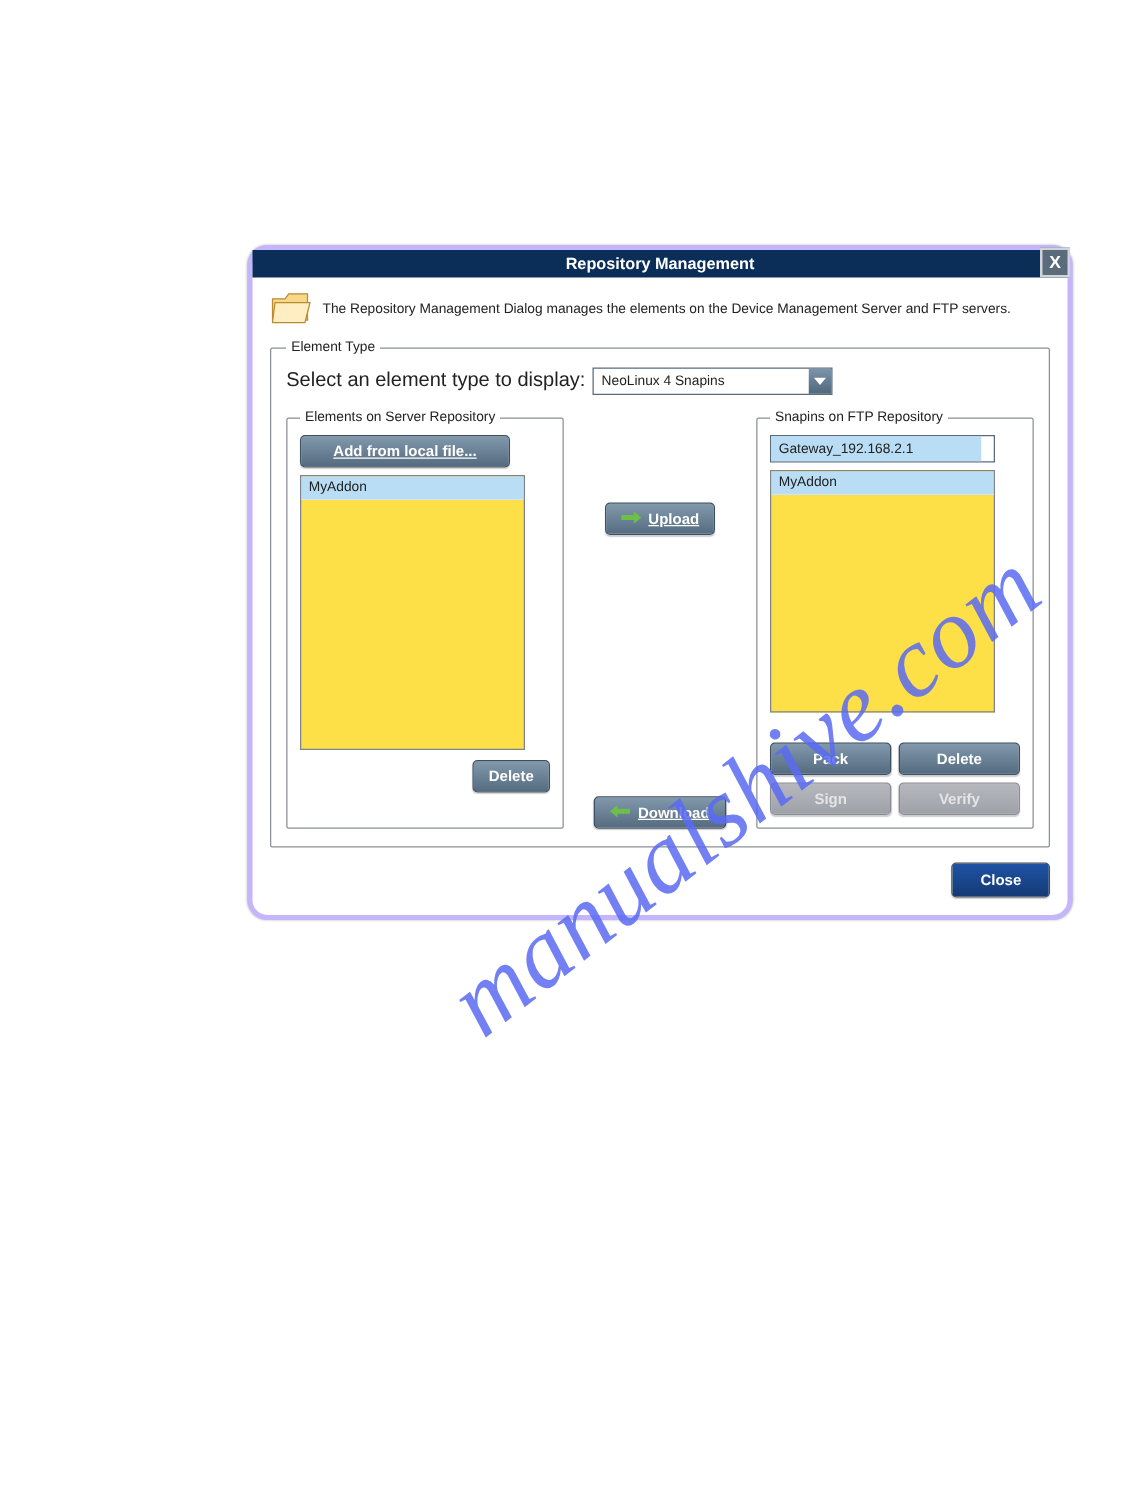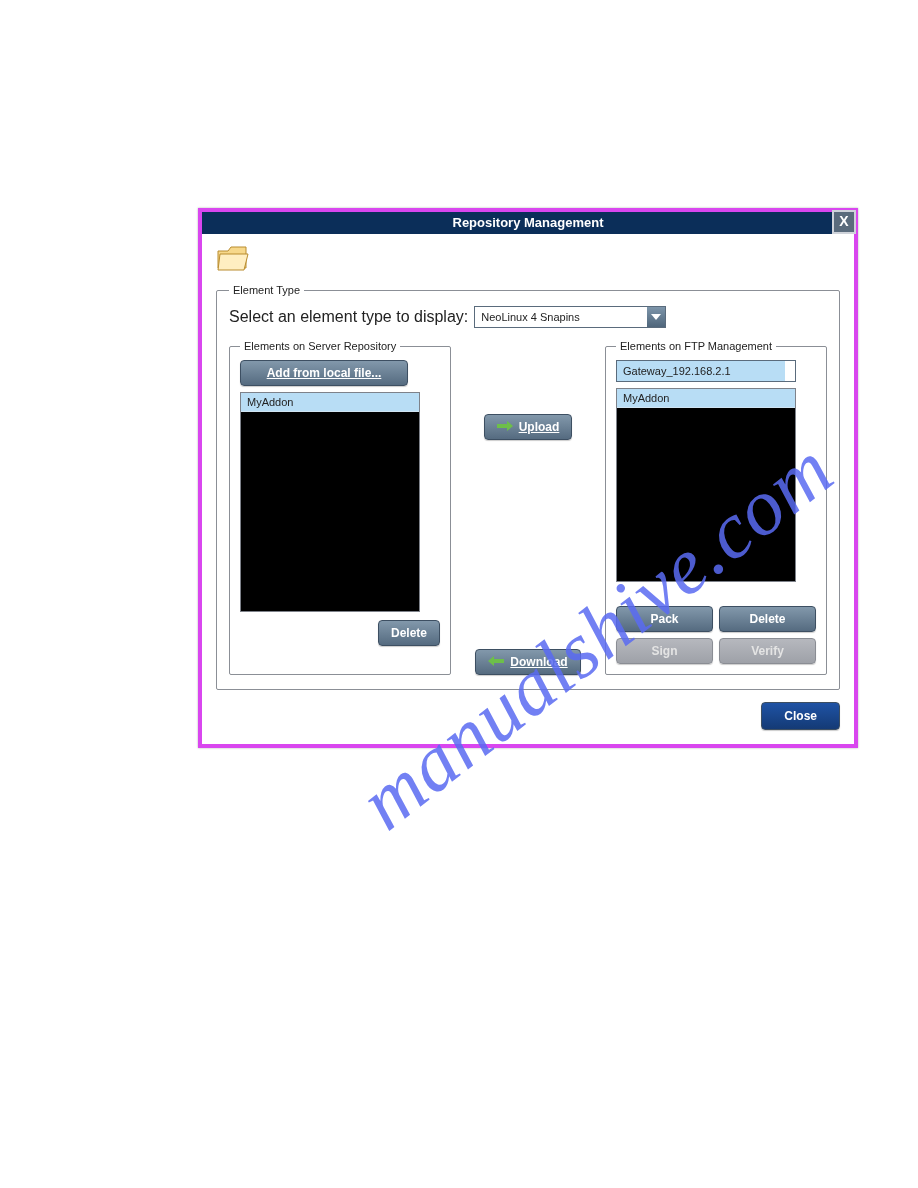--- a/index.html
+++ b/index.html
@@ -29,25 +29,25 @@
     pointer-events: none;
     z-index: 40;
     font-family: Georgia, 'Times New Roman', serif;
     letter-spacing: 1px;
     white-space: nowrap;
   }
 
   
   .dialog {
     position: absolute;
-    top: 208px;
+    top: 196px;
     left: 198px;
     width: 652px;
-    border: 4px solid #d946ef;
-    border-radius: 0;
+    border: 4px solid #c4b5fd;
+    border-radius: 16px;
     background: #ffffff;
     box-shadow: 0 0 2px rgba(0,0,0,0.3);
   }
 
   .titlebar {
     background: #0b2e59;
     color: #ffffff;
     font-weight: bold;
     font-size: 13px;
     height: 22px;
@@ -172,21 +172,21 @@
   .btn.disabled {
     background: linear-gradient(#b6b8be, #9ea1a8);
     border-color: #8a8d94;
     color: #e4e4e4;
     cursor: default;
   }
   .btn.wide { width: 168px; }
 
   .list-box {
     border: 1px solid #7e828a;
-    background: #000000;
+    background: #fde047;
     width: 178px;
     height: 218px;
     margin-top: 6px;
     overflow: hidden;
   }
   .list-item {
     background: #b8ddf5;
     font-size: 11px;
     padding: 3px 6px;
     border-bottom: 1px solid #d0e4f2;
@@ -244,20 +244,21 @@
 
   <div class="dialog-body">
 
     <div class="intro-row">
       <span class="folder-icon">
         <svg width="34" height="30" viewBox="0 0 34 30">
           <path d="M2 7 L12 7 L15 3 L30 3 L30 24 L2 24 Z" fill="#f7d88b" stroke="#b98c2f" stroke-width="1"></path>
           <path d="M4 10 L32 10 L28 26 L2 26 Z" fill="#ffeec1" stroke="#b98c2f" stroke-width="1"></path>
         </svg>
       </span>
+      <span class="intro-text">The Repository Management Dialog manages the elements on the Device Management Server and FTP servers.</span>
     </div>
 
     <fieldset>
       <legend>Element Type</legend>
 
       <div class="select-row">
         <label>Select an element type to display:</label>
         <div class="dropdown">
           <span class="dd-value">NeoLinux 4 Snapins</span>
           <span class="dd-arrow">
@@ -298,21 +299,21 @@
             <span class="arrow-icon">
               <svg width="16" height="10" viewBox="0 0 16 10">
                   <path d="M16 3 L6 3 L6 0 L0 5 L6 10 L6 7 L16 7 Z" fill="#6dbf4a"></path>
                 </svg>
             </span>
             <span>Download</span>
           </button>
         </div>
 
         <fieldset class="col-fieldset">
-          <legend>Elements on FTP Management</legend>
+          <legend>Snapins on FTP Repository</legend>
           <div class="ftp-dd">
             <span class="dd-value">Gateway_192.168.2.1</span>
             <span class="dd-arrow">
               <svg width="10" height="6" viewBox="0 0 10 6">
                   <path d="M0 0 L10 0 L5 6 Z" fill="#ffffff"></path>
                 </svg>
             </span>
           </div>
           <div class="list-box" style="height:192px;">
             <div class="list-item">MyAddon</div>

